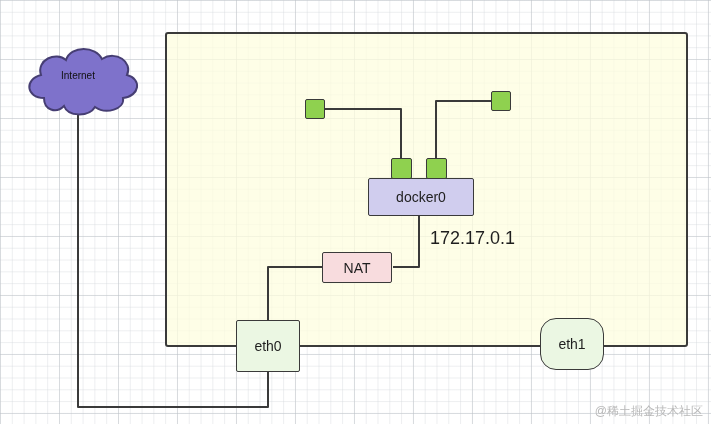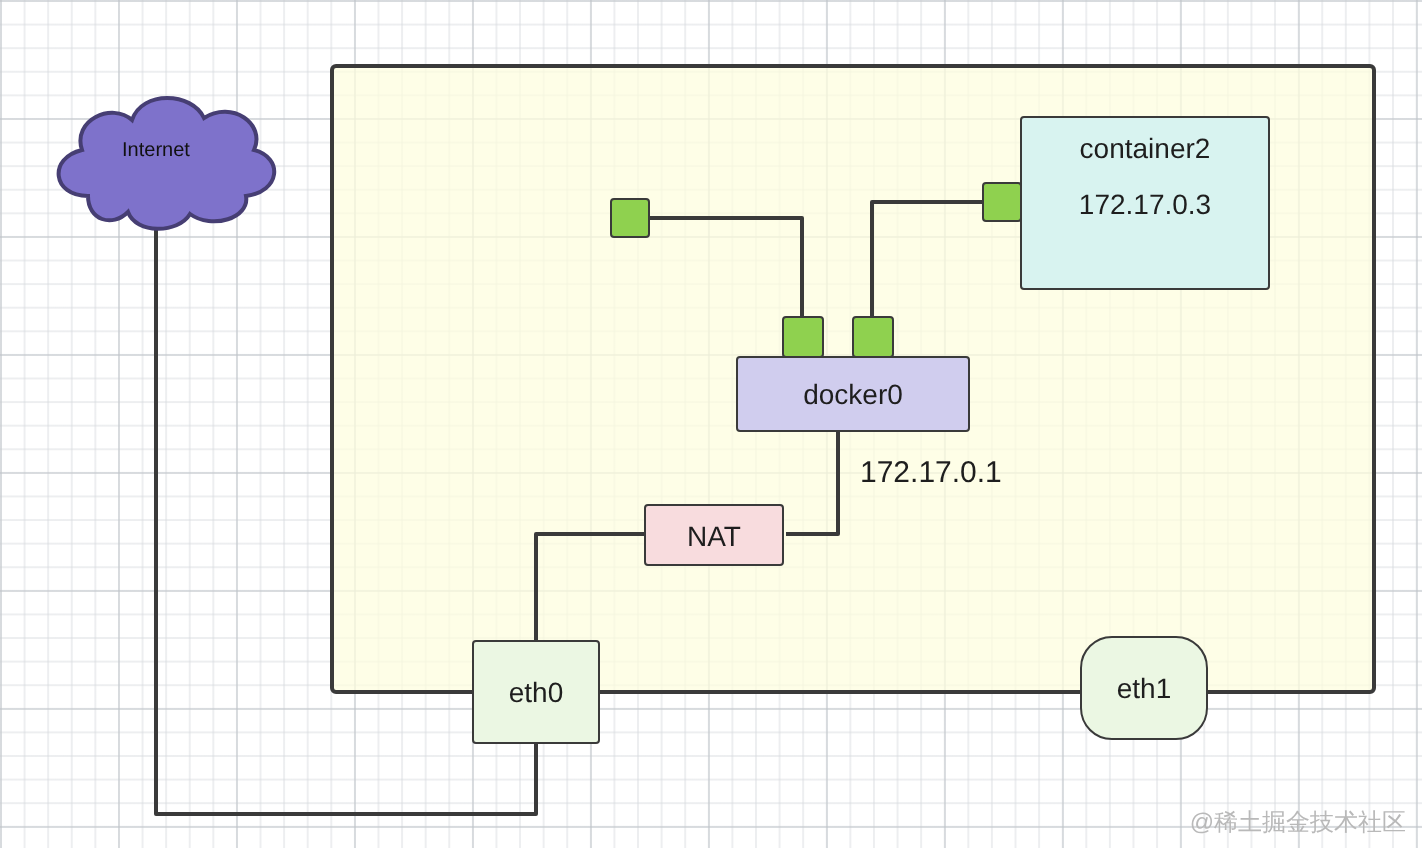--- a/index.html
+++ b/index.html
@@ -38,35 +38,35 @@
   .port{
     position:absolute;box-sizing:border-box;
     background:#8fd14f;border:1.6px solid #3a3a3a;border-radius:2px;
     z-index:4;
   }
   .port-c1{left:305px;top:99px;width:20px;height:20px;}
   .port-c2{left:491px;top:91px;width:20px;height:20px;}
   .port-d-left{left:391px;top:158px;width:21px;height:21px;}
   .port-d-right{left:426px;top:158px;width:21px;height:21px;}
   .docker0{
-    left:368px;top:178px;width:117px;height:38px;
+    left:368px;top:178px;width:106px;height:38px;
     background:#d0cdee;z-index:3;
   }
   .nat{
     left:322px;top:252px;width:70px;height:31px;
     background:#f8dcde;z-index:3;
   }
   .eth{
     width:64px;height:52px;background:#ebf7e3;z-index:3;
   }
   .eth0{left:236px;top:320px;justify-content:center;}
   .eth1{left:540px;top:318px;border-radius:16px;}
   .ip-free{
     position:absolute;left:430px;top:228px;
-    font-size:15px;color:#1e1e1e;z-index:3;
+    font-size:18px;color:#1e1e1e;z-index:3;
   }
   .connectors{position:absolute;left:0;top:0;z-index:2;}
   .connectors polyline{fill:none;stroke:#3a3a3a;stroke-width:2;stroke-linejoin:round;}
   .cloud-wrap{left:16px;top:34px;width:124px;height:86px;z-index:3;}
   .cloud-label{
     position:absolute;left:0;top:0;width:100%;height:100%;
     display:flex;align-items:center;justify-content:center;
     font-size:10px;color:#111;padding-bottom:4px;box-sizing:border-box;
   }
   .watermark{
@@ -90,24 +90,20 @@
   </svg>
 
   <div class="abs cloud-wrap">
     <svg width="124" height="86" viewBox="0 0 124 86">
       <path d="M 28 64 C 10 64, 8 45, 25 41 C 20 26, 40 17, 50 26 C 55 11, 80 12, 86 25 C 100 16, 117 28, 111 41 C 126 45, 124 62, 107 64 C 109 75, 90 81, 79 73 C 73 83, 52 83, 48 72 C 40 80, 28 76, 28 64 Z" fill="#7e72cb" stroke="#463e73" stroke-width="2"></path>
     </svg>
     <div class="cloud-label">Internet</div>
   </div>
 
 
-  <div class="node container-box c2">
-    <span>container2</span>
-    <span>172.17.0.3</span>
-  </div>
 
   <div class="port port-c1"></div>
   <div class="port port-c2"></div>
   <div class="port port-d-left"></div>
   <div class="port port-d-right"></div>
 
   <div class="node docker0">
     <span>docker0</span>
   </div>
 

